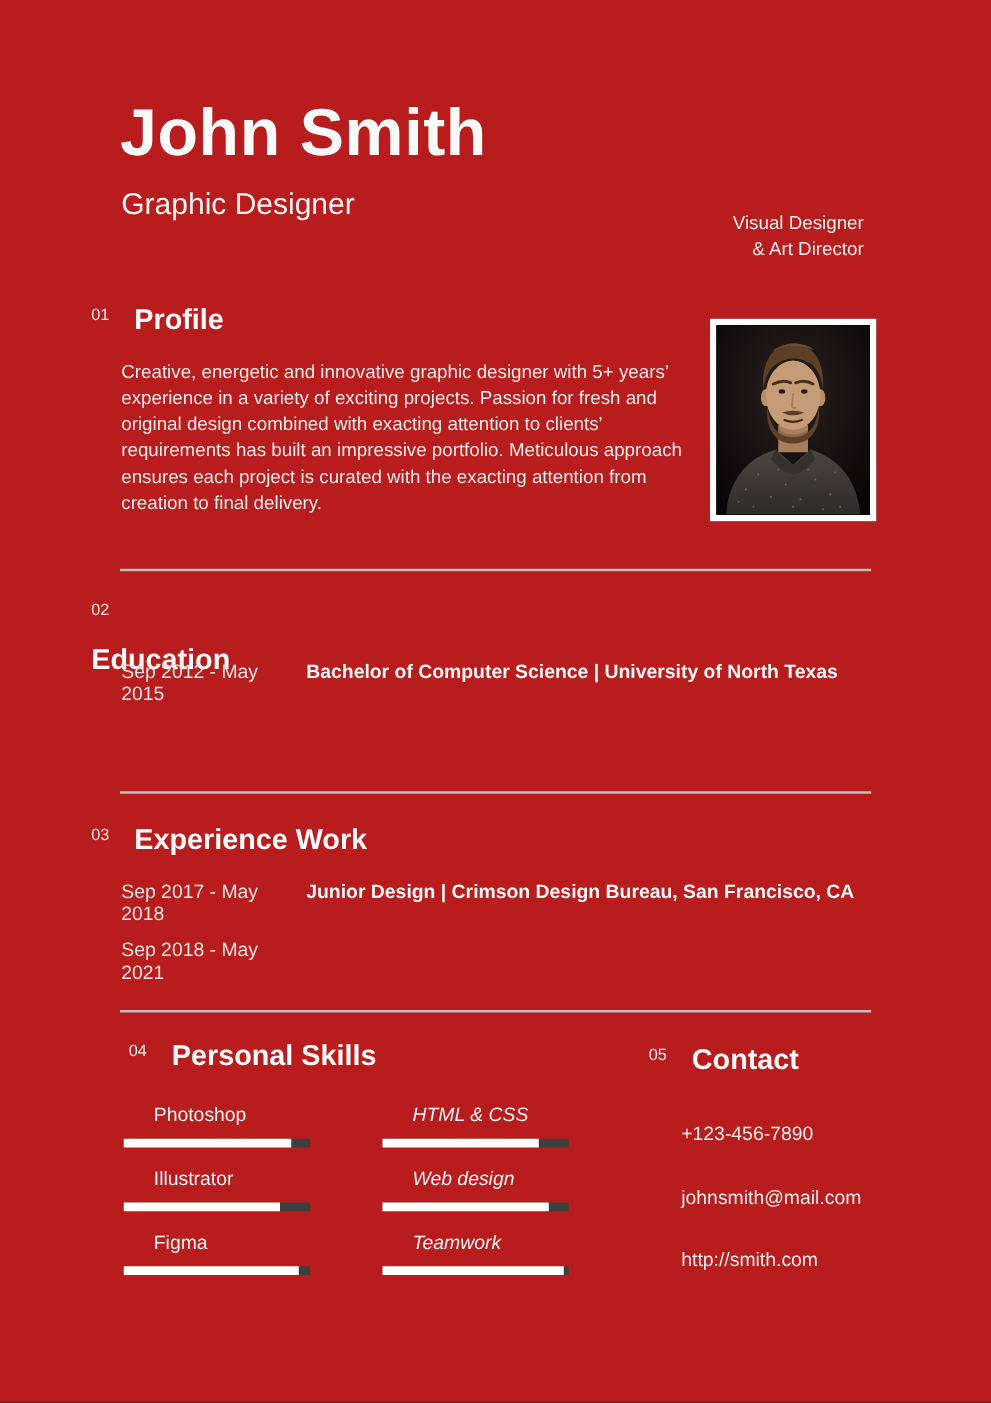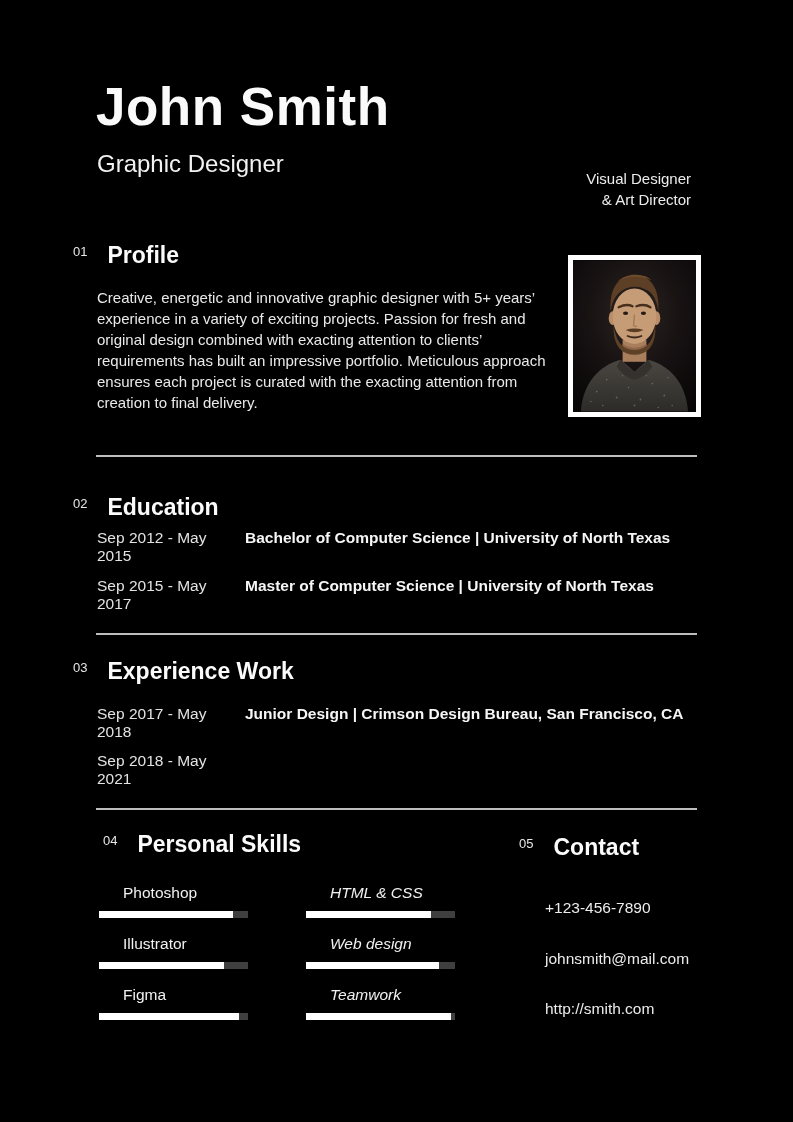--- a/index.html
+++ b/index.html
@@ -1,38 +1,38 @@
 <!DOCTYPE html>
 <html><head>
 <meta charset="utf-8">
 <style>
   html,body { margin:0; padding:0; background:#201f1f; }
   .page {
     position:relative; width:793px; height:1122px;
-    background:#000000; overflow:hidden;
+    background:#b91c1c; overflow:hidden;
     font-family:"Liberation Sans", sans-serif; color:#efefef;
   }
   .name {
     position:absolute; left:96px; top:78px; margin:0;
     font-size:53px; font-weight:700; color:#fafafa; line-height:1.1; letter-spacing:0.5px;
   }
   .subtitle {
     position:absolute; left:97px; top:150px;
     font-size:24px; font-weight:400; color:#f2f2f2;
   }
   .tagline {
     position:absolute; right:102px; top:168px; text-align:right;
     font-size:15px; line-height:21px; color:#ececec;
   }
   .sec-head { position:absolute; display:flex; gap:20px; align-items:flex-start; }
   .sec-num  { font-size:13px; font-weight:400; color:#e6e6e6; padding-top:1px; }
   .sec-title{ font-size:23px; font-weight:700; color:#fbfbfb; margin:0; line-height:1.1; }
 
   .head-profile    { left:73px; top:243px; }
-  .head-education  { left:73px; top:495px; }
+  .head-education  { left:73px; top:479px;flex-direction:column; }
   .head-experience { left:73px; top:659px; }
   .head-skills     { left:74px; top:832px;margin-left:29px; }
   .head-contact    { left:519px; top:835px; }
 
   .profile-body {
     position:absolute; left:97px; top:288px; width:450px; margin:0;
     font-size:15px; line-height:20.9px; color:#e9e9e9; font-weight:400;
   }
   .photo-frame {
     position:absolute; left:568px; top:255px; width:123px; height:152px;
@@ -136,24 +136,20 @@
   <div class="divider divider-1"></div>
 
   <div class="sec-head head-education">
     <span class="sec-num">02</span>
     <h2 class="sec-title">Education</h2>
   </div>
   <div class="entry-row edu-row-1">
     <span class="period">Sep 2012 - May 2015</span>
     <span class="desc">Bachelor of Computer Science | University of North Texas</span>
   </div>
-  <div class="entry-row edu-row-2">
-    <span class="period">Sep 2015 - May 2017</span>
-    <span class="desc">Master of Computer Science | University of North Texas</span>
-  </div>
 
   <div class="divider divider-2"></div>
 
   <div class="sec-head head-experience">
     <span class="sec-num">03</span>
     <h2 class="sec-title">Experience Work</h2>
   </div>
   <div class="entry-row exp-row-1">
     <span class="period">Sep 2017 - May 2018</span>
     <span class="desc">Junior Design | Crimson Design Bureau, San Francisco, CA</span>

